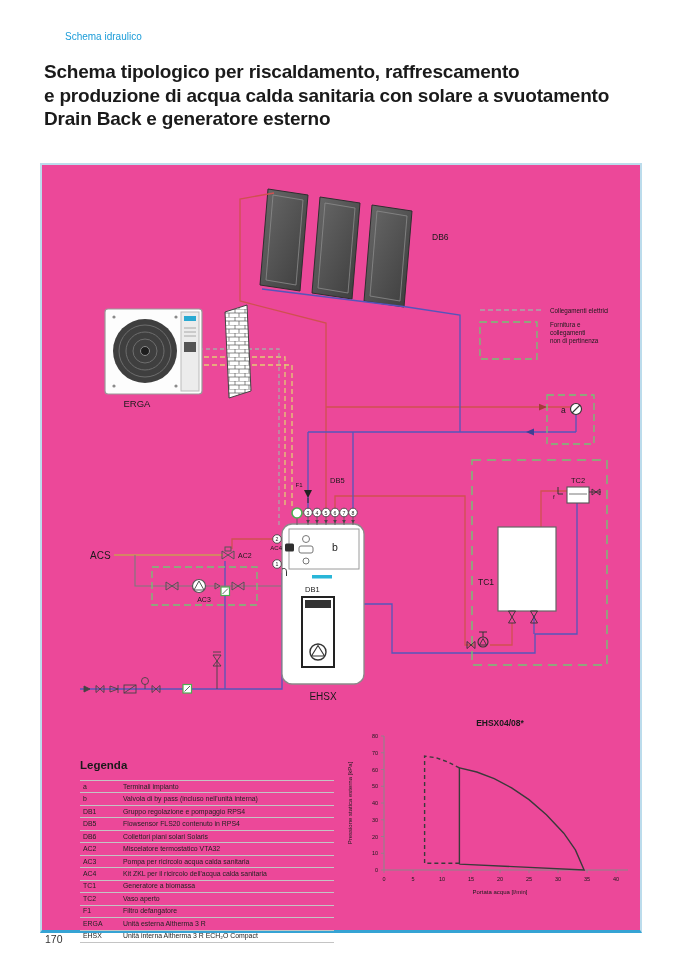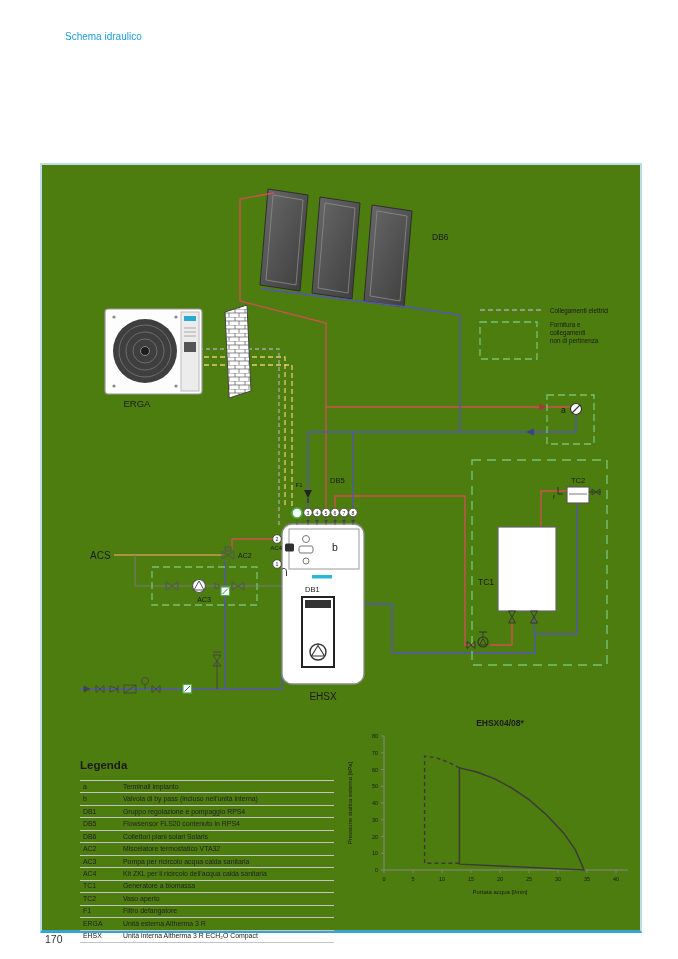--- a/index.html
+++ b/index.html
@@ -2,39 +2,42 @@
 <html><head>
 <meta charset="utf-8">
 <style>
   html,body{margin:0;padding:0;background:#e8e8e8;}
   .page{position:relative;width:678px;height:959px;background:#ffffff;
         font-family:"Liberation Sans", sans-serif;overflow:hidden;}
   .eyebrow{position:absolute;left:45px;top:31px;font-size:10px;color:#1b9cd8;margin-left:20px;}
   .page-title{position:absolute;left:44px;top:60px;width:580px;font-size:19px;font-weight:bold;
         color:#1a1a1a;line-height:23.5px;white-space:pre-line;letter-spacing:-0.2px;}
   .frame{position:absolute;left:40px;top:163px;width:598px;height:765px;
-        border:2px solid #bcdcec;border-bottom:3px solid #35a3d4;background:#4d7c0f;}
+        border:2px solid #bcdcec;border-bottom:3px solid #35a3d4;background:#ec4899;}
   #diagram{position:absolute;left:0;top:0;}
   text{font-family:"Liberation Sans", sans-serif;fill:#1a1a1a;}
   .page-number{position:absolute;left:45px;top:933px;font-size:10.5px;color:#333;}
   .chart-box{position:absolute;left:300px;top:549px;width:300px;height:190px;text-decoration:underline;}
   .legend{position:absolute;left:38px;top:594px;width:254px;}
   .legend-title{font-size:11.5px;font-weight:bold;color:#1a1a1a;margin-bottom:9px;}
   .lg-row{display:flex;border-top:1px solid #c4c4c4;font-size:6.9px;line-height:1.2;
         padding:1.7px 0 1.5px 0;color:#222;}
   .lg-row:last-child{border-bottom:1px solid #c4c4c4;}
   .lg-key{width:40px;flex:none;padding-left:3px;}
   .lg-desc{flex:1;}
 </style>
 </head>
 <body>
 
 <div class="page">
 
   <div class="eyebrow">Schema idraulico</div>
+  <div class="page-title">Schema tipologico per riscaldamento, raffrescamento
+e produzione di acqua calda sanitaria con solare a svuotamento
+Drain Back e generatore esterno</div>
 
   <div class="frame">
 
     <svg id="diagram" width="594" height="760" viewBox="0 0 594 760" xmlns="http://www.w3.org/2000/svg">
       <defs>
         <linearGradient id="panelg" x1="0" y1="0" x2="1" y2="1">
           <stop offset="0" stop-color="#6a6a6a"></stop>
             <stop offset="1" stop-color="#3c3c3c"></stop>
         </linearGradient>
         <pattern id="brick" width="10" height="8" patternUnits="userSpaceOnUse">

